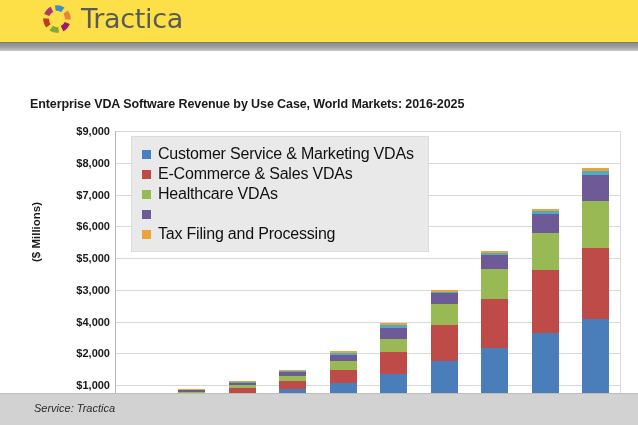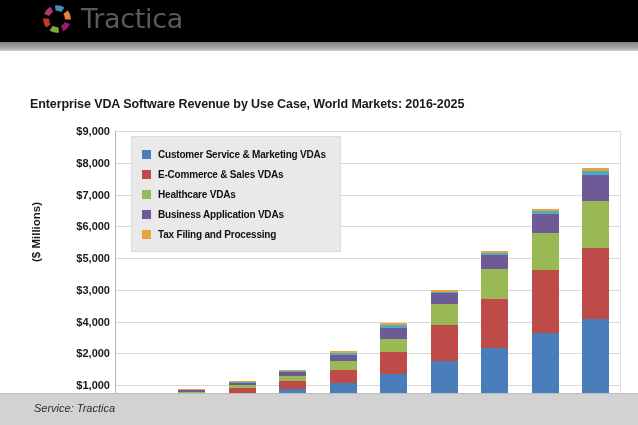--- a/index.html
+++ b/index.html
@@ -11,21 +11,21 @@
     width: 638px;
     height: 425px;
     font-family: "Liberation Sans", sans-serif;
     overflow: hidden;
     position: relative;
   }
 
   
   #header {
     height: 42px;
-    background: #000000;
+    background: #fde047;
     position: relative;
   }
   #logo-wrap {
     position: absolute;
     left: 40px;
     top: 2px;
     display: flex;
     align-items: center;
     gap: 7px;
   }
@@ -153,22 +153,22 @@
     z-index: 5;
   }
   .legend-row {
     display: flex;
     align-items: center;
     height: 20px;
     gap: 7px;
   }
   .swatch { width: 9px; height: 9px; flex: 0 0 9px; }
   .legend-label {
-    font-size: 10px;
-    font-weight: bold;
+    font-size: 16px;
+    font-weight: normal;
     color: #111111;
     white-space: nowrap;
     letter-spacing: -0.2px;
   }
 
   
   #footer {
     position: absolute;
     left: 0; right: 0; bottom: 0;
     height: 31px;
@@ -369,21 +369,20 @@
       <div class="legend-row">
         <span class="swatch" style="background: rgb(190, 75, 72);"></span>
         <span class="legend-label">E-Commerce &amp; Sales VDAs</span>
       </div>
       <div class="legend-row">
         <span class="swatch" style="background: rgb(152, 185, 84);"></span>
         <span class="legend-label">Healthcare VDAs</span>
       </div>
       <div class="legend-row">
         <span class="swatch" style="background: rgb(110, 90, 150);"></span>
-        <span class="legend-label">Business Application VDAs</span>
       </div>
       <div class="legend-row">
         <span class="swatch" style="background: rgb(232, 163, 61);"></span>
         <span class="legend-label">Tax Filing and Processing</span>
       </div>
     </div>
 </div>
 
 <div id="footer">
   <div id="source-text">Service: Tractica</div>

